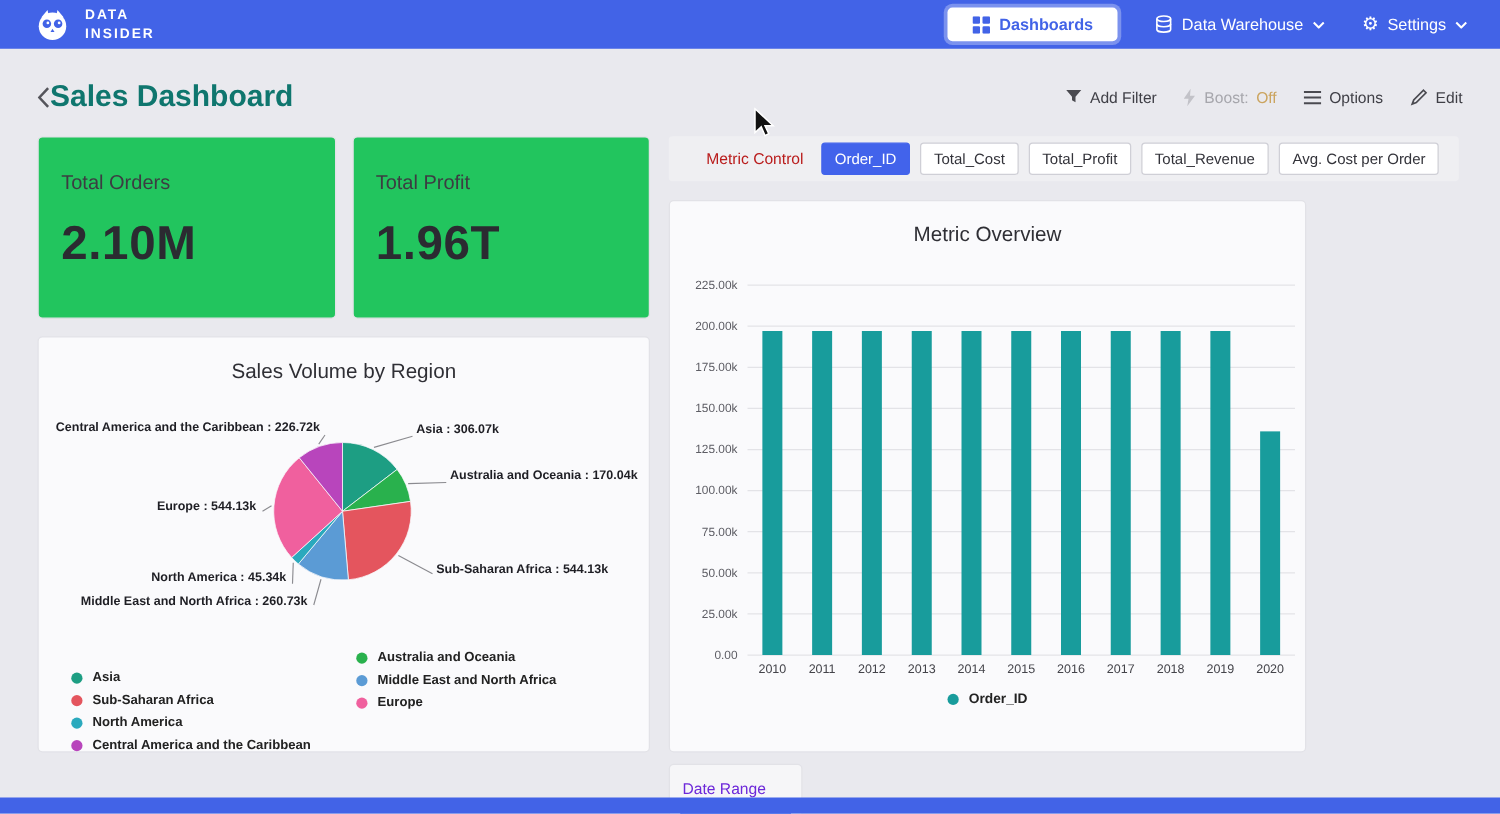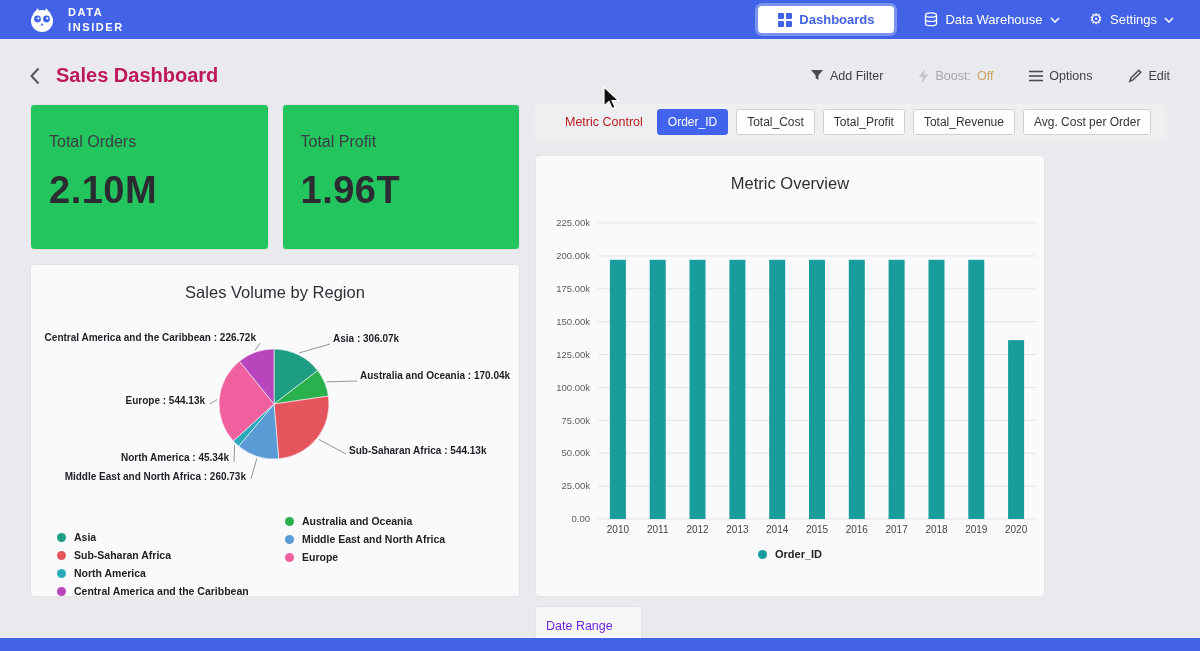--- a/index.html
+++ b/index.html
@@ -22,22 +22,22 @@
   .nav-item { display:flex; align-items:center; gap:7px; color:#fff; font-size:13px; font-weight:500; cursor:pointer; }
   .dashboards-pill {
     background:#fff; color:#4263e7; font-weight:bold; font-size:13px;
     padding:6px 20px; border-radius:4px; display:flex; gap:7px; align-items:center;
     box-shadow:0 0 0 3px rgba(255,255,255,.30); cursor:pointer;
   }
   .gear-glyph { font-family:"DejaVu Sans", sans-serif; font-size:15px; line-height:1; }
   
   .page-header { display:flex; align-items:center; padding:25px 30px 17px; }
   .back-btn { display:flex; align-items:center; cursor:pointer; }
-  .page-title { font-size:20px; font-weight:600; color:#be185d; margin-left:16px; }
-  .header-actions { margin-left:auto; display:flex; gap:36px; align-items:center; font-size:12.5px; color:#3f3f46; }
+  .page-title { font-size:24px; font-weight:600; color:#0f766e; margin-left:0; }
+  .header-actions { margin-left:auto; display:flex; gap:22px; align-items:center; font-size:12.5px; color:#3f3f46; }
   .action { display:flex; align-items:center; gap:6px; cursor:pointer; }
   .muted { color:#a6a6ac; }
   .boost-off { color:#cba45f; }
   
   .content { display:flex; gap:15px; padding:0 30px; }
   .left-col { width:490px; display:flex; flex-direction:column; gap:14px; }
   .right-col { width:632px; }
   
   .kpi-row { display:flex; gap:13px; }
   .kpi-card { flex:1; height:146px; background:#22c55e; border:1px solid #e2e2e7; border-radius:4px; padding:28px 18px; }

